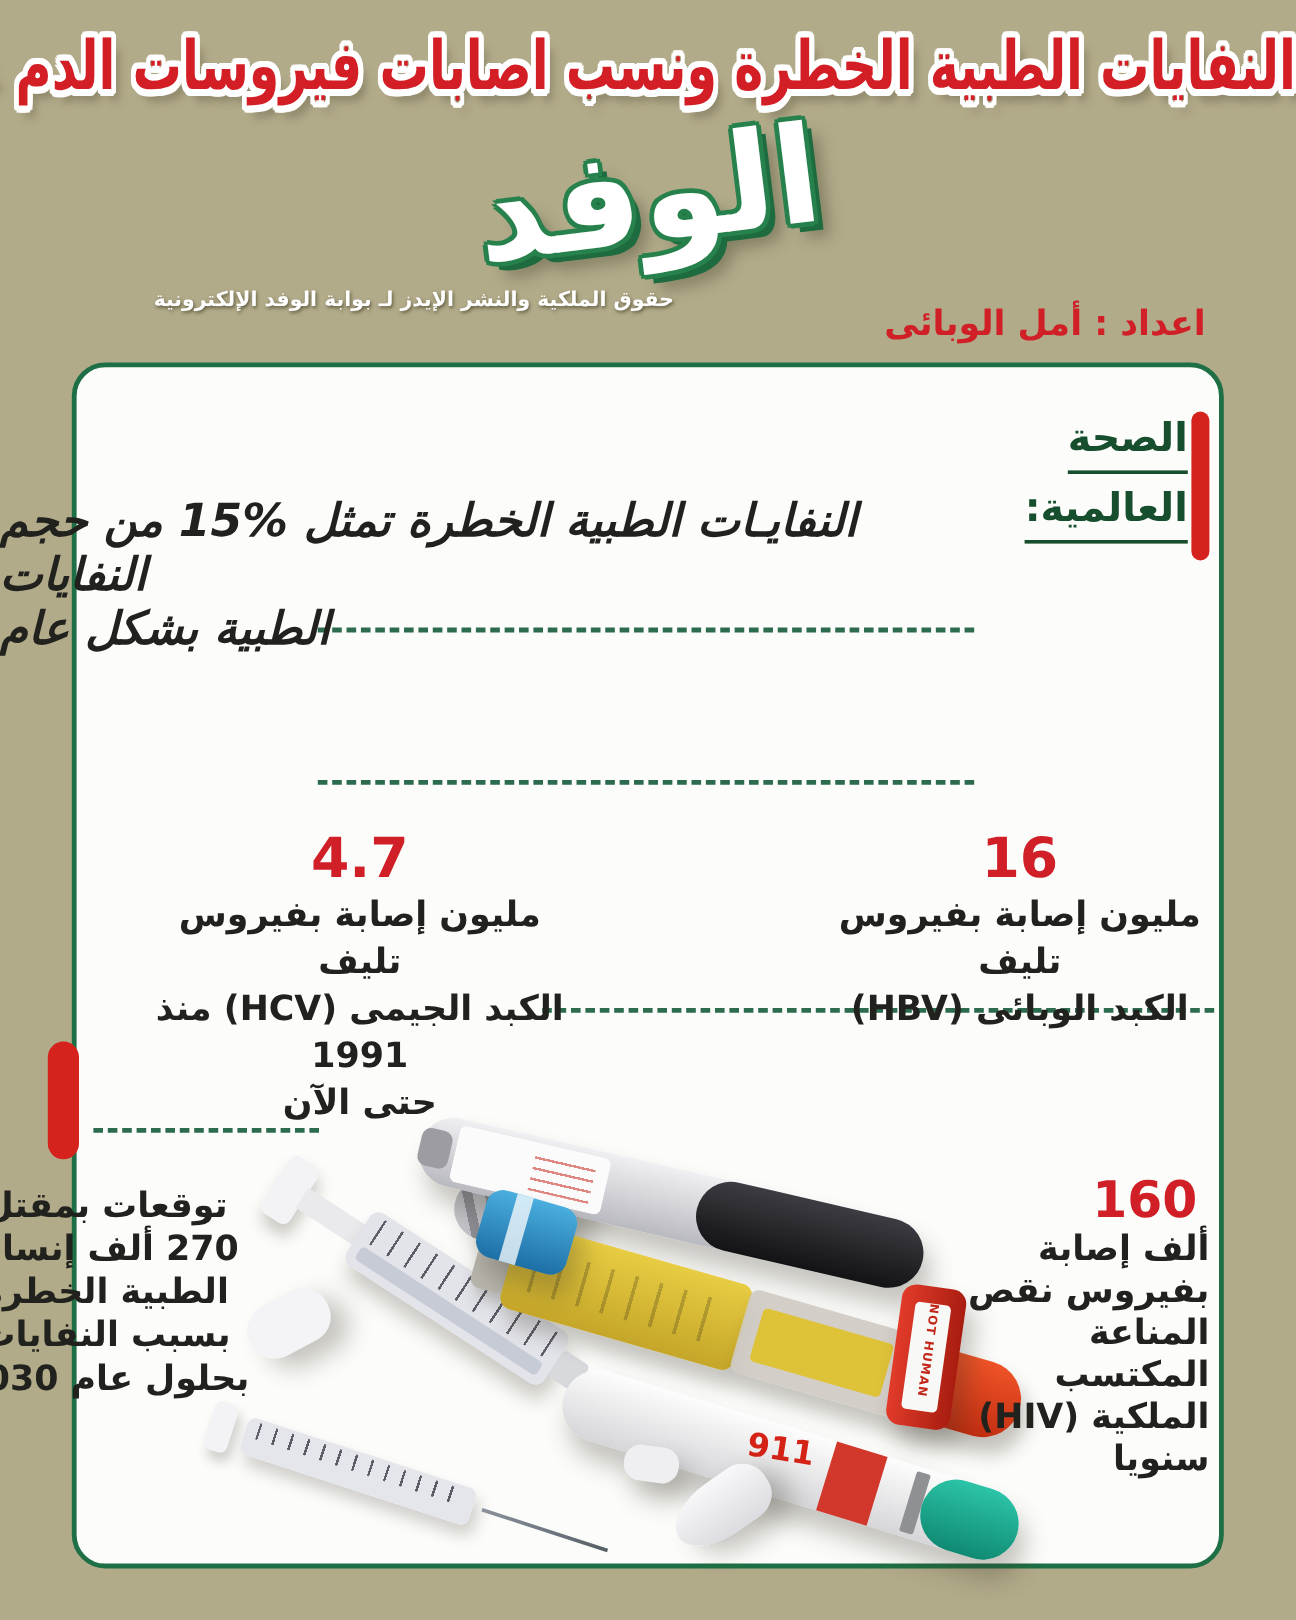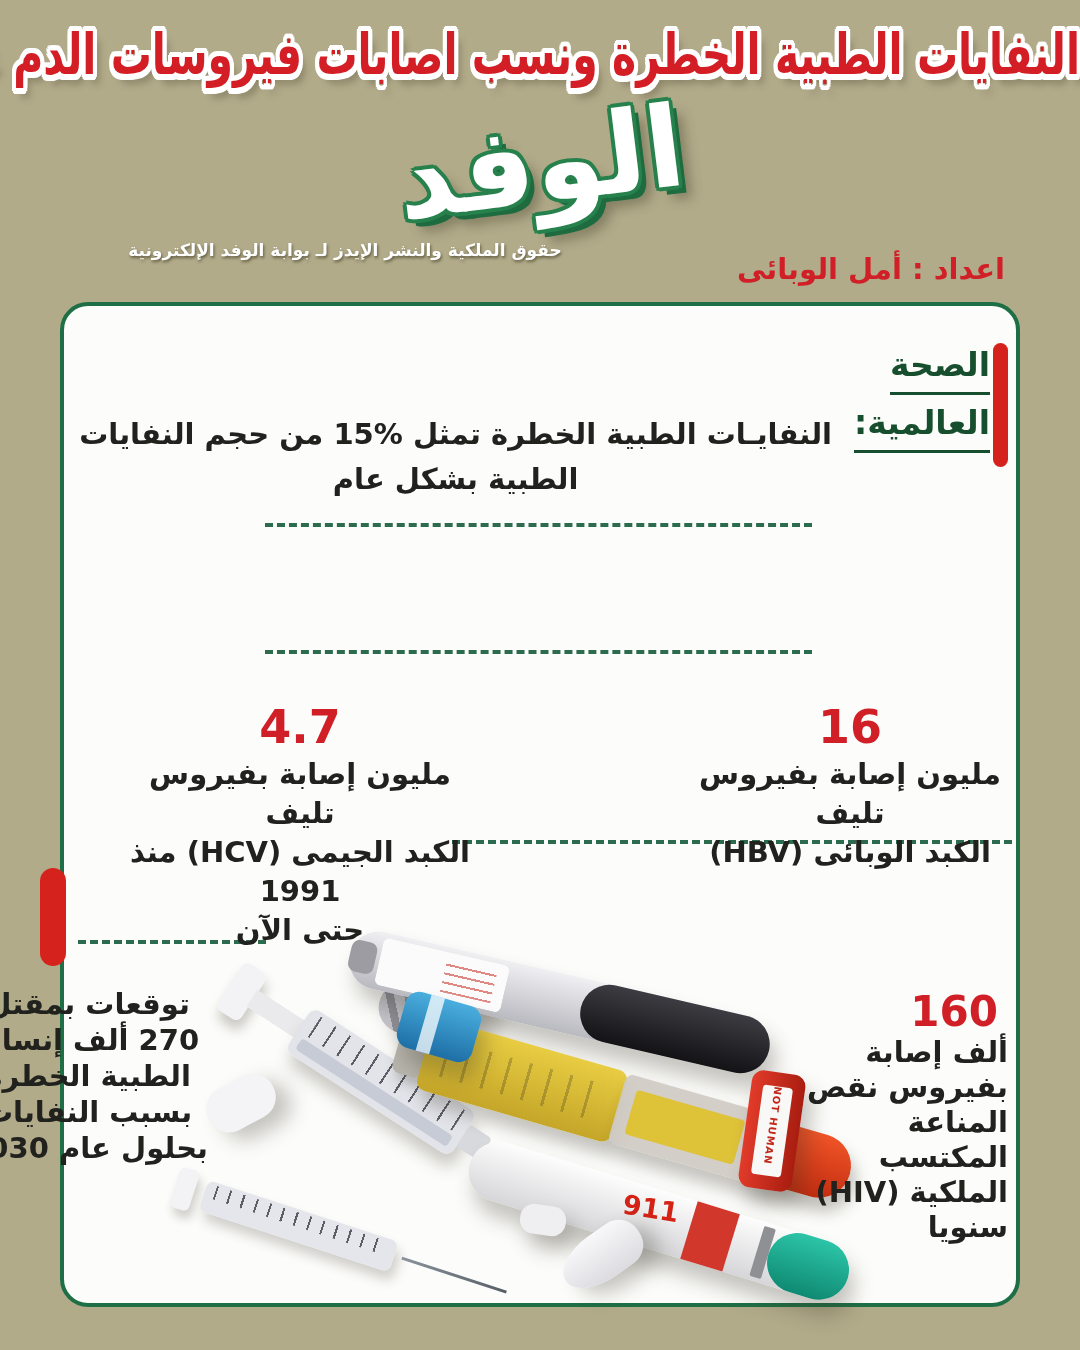--- a/index.html
+++ b/index.html
@@ -52,30 +52,30 @@
   }
   .accent-bar {
     position:absolute; left:993px; top:343px; width:15px; height:124px;
     background:#d6221c; border-radius:9px; z-index:4;
   }
   .side-pill {
     position:absolute; left:40px; top:868px; width:26px; height:98px;
     background:#d6221c; border-radius:14px; z-index:5;
   }
   .txt { color:#21211e; font-weight:800; z-index:3; }
-  .fact-15 { position:absolute; top:412px; right:248px; text-align:center;
-    font-size:29px; line-height:45px; }
+  .fact-15 { position:absolute; top:412px; right:248px; text-align:left;
+    font-size:38px; line-height:45px;font-style:italic; }
   .fact-syr { position:absolute; top:556px; left:265px; width:547px;
     text-align:center; font-size:29px; }
   .dash { position:absolute; height:0; border-top:4px dashed #2d6b4f; z-index:2; }
   .dash1 { top:523px; left:265px; width:547px; }
   .dash2 { top:650px; left:265px; width:547px; }
   .dash3 { top:840px; left:452px; width:560px; }
   .dash4 { top:940px; left:78px;  width:188px; }
-  .stat-num { font-size:46px; font-weight:800; color:#d01f26;margin-top:12px; }
+  .stat-num { font-size:46px; font-weight:800; color:#d01f26; }
   .stat-hcv { position:absolute; top:696px; left:110px; width:380px;
     text-align:center; font-size:29px; line-height:39px; }
   .stat-hcv .stat-num { display:block; margin-bottom:8px; }
   .stat-hbv { position:absolute; top:696px; left:690px; width:320px;
     text-align:center; font-size:29px; line-height:39px; }
   .stat-hbv .stat-num { display:block; margin-bottom:8px; }
   .fact-plastic { position:absolute; top:850px; right:262px; text-align:right;
     font-size:29px; line-height:37px; z-index:3; }
   .fact-plastic .l3 { margin-right:80px; }
   .fact-deaths { position:absolute; top:986px; right:872px; text-align:center;

